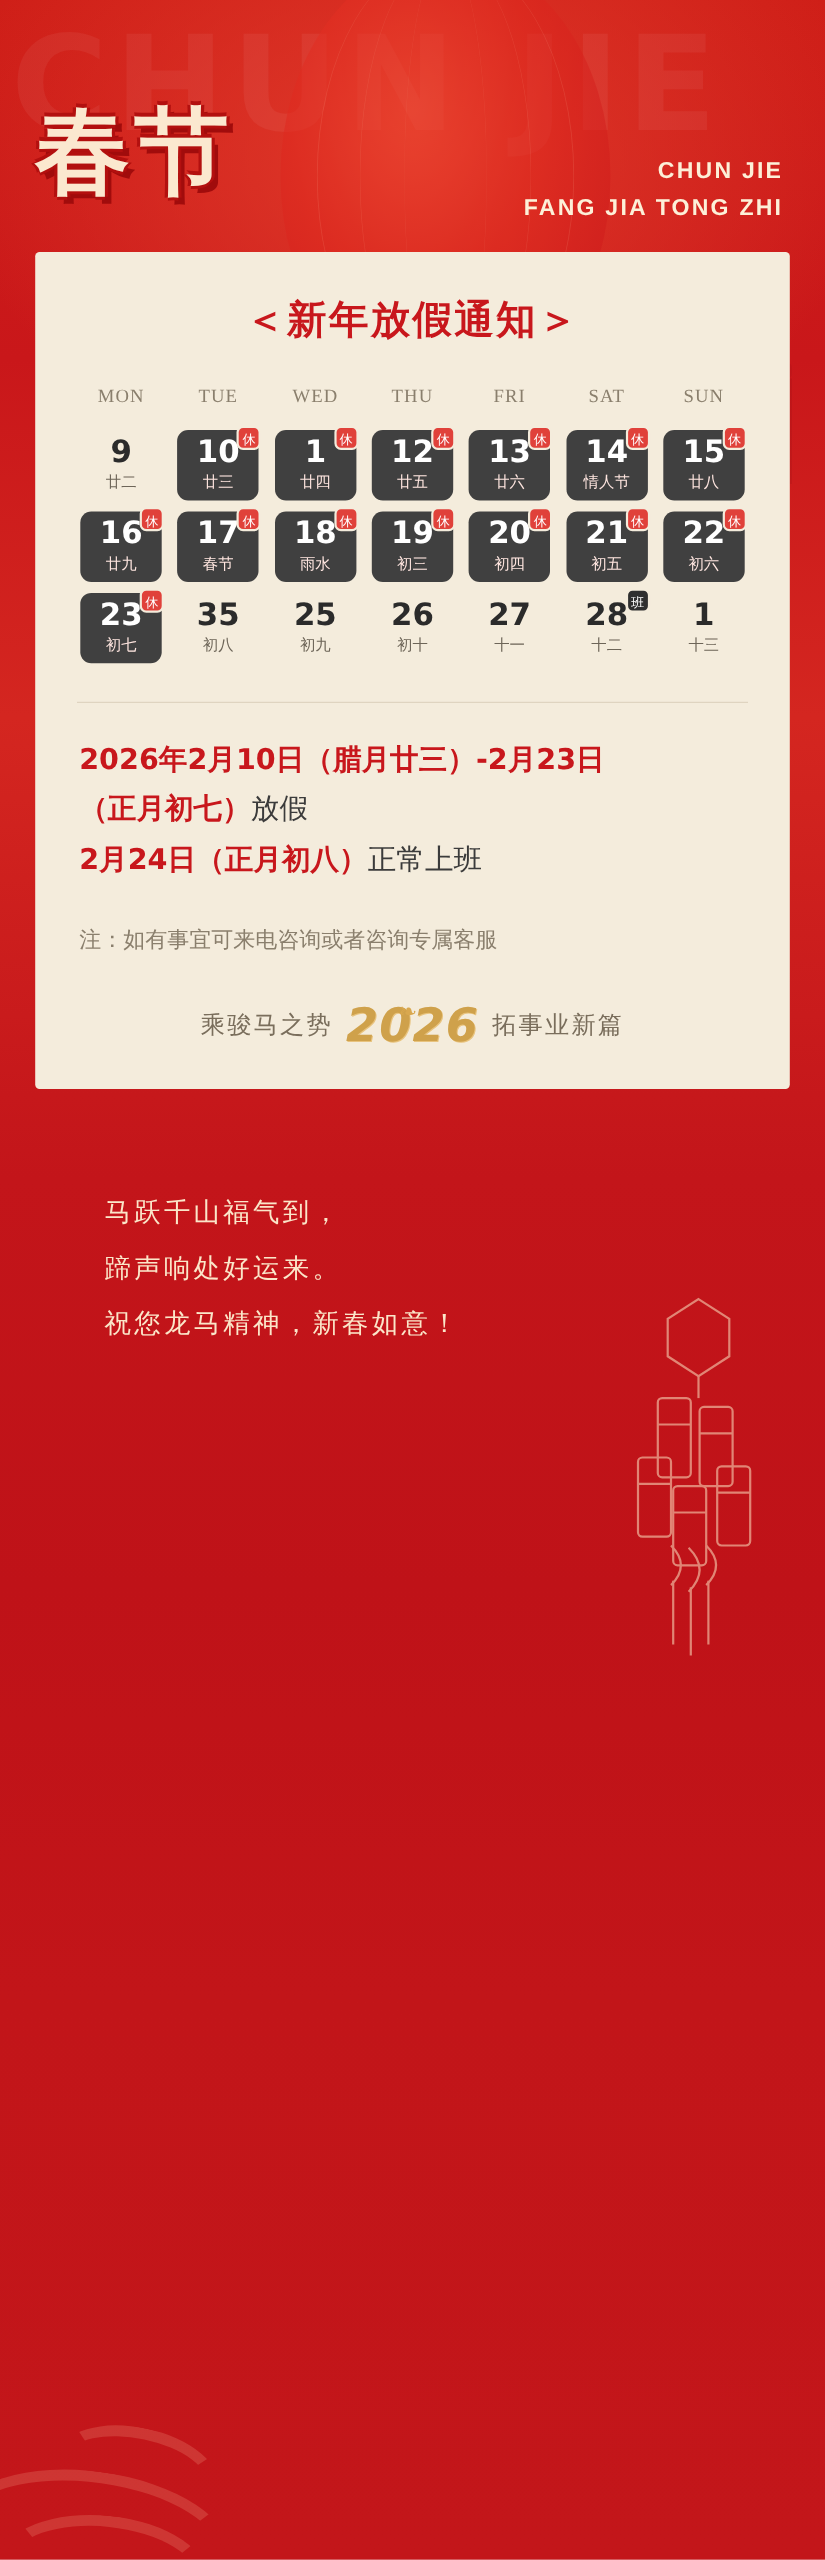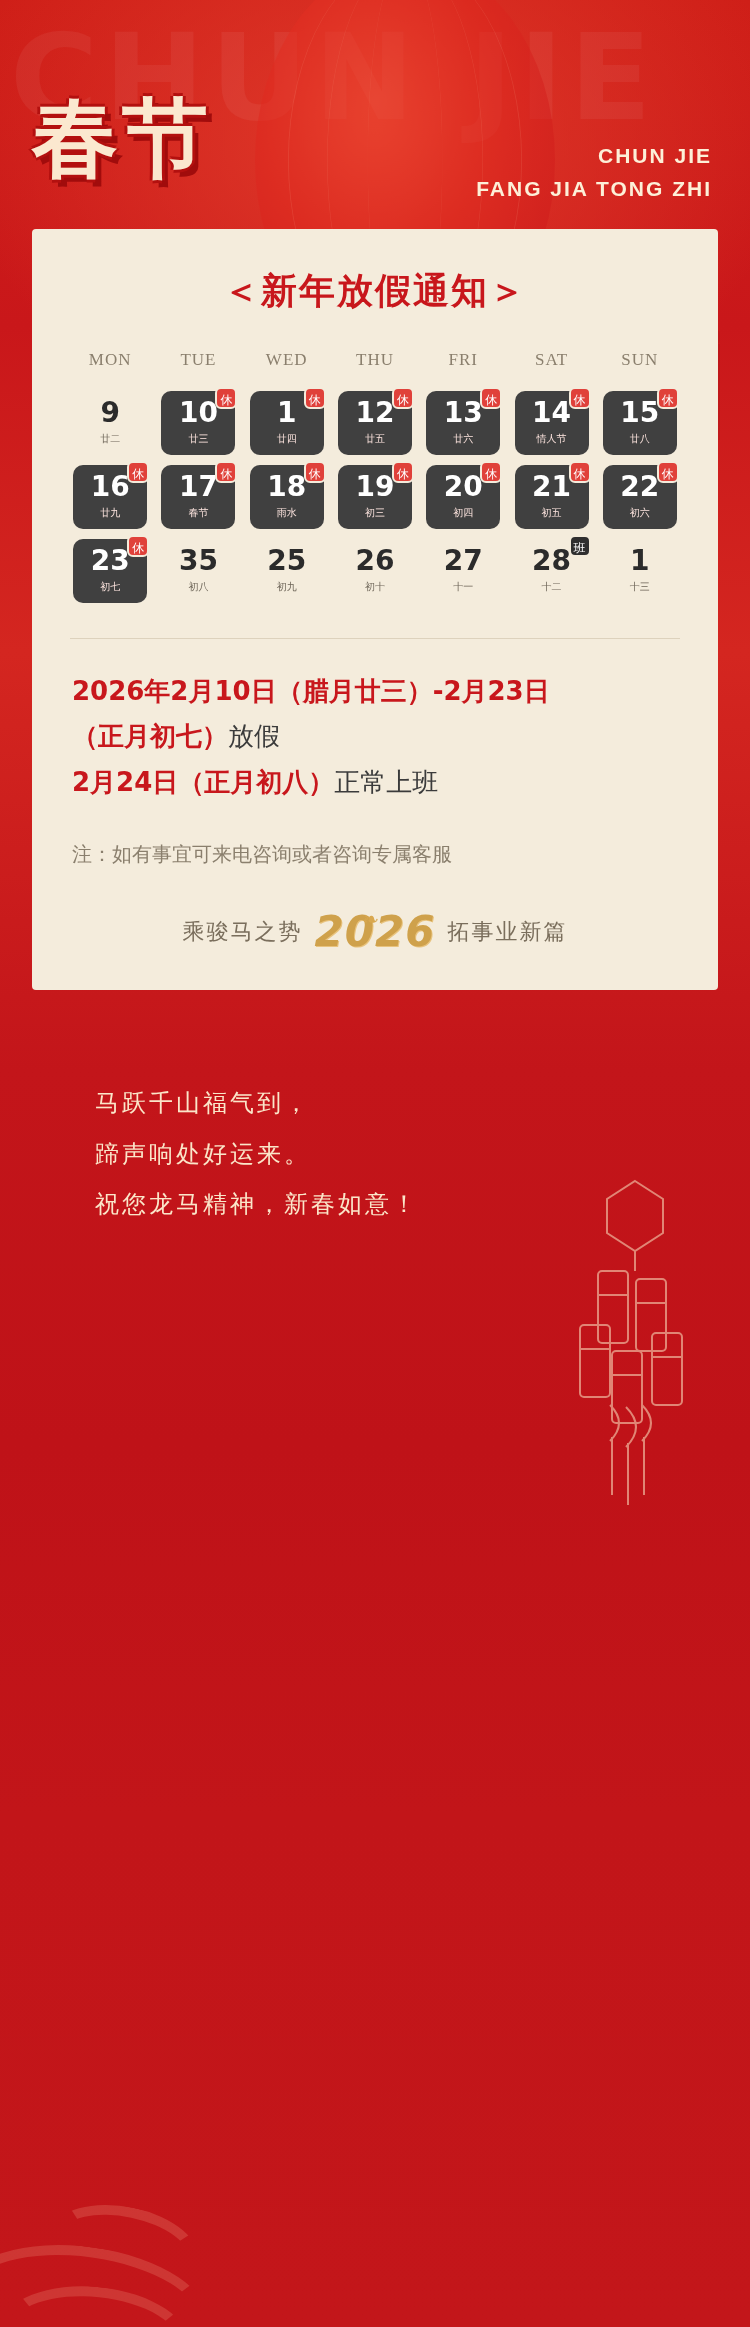--- a/index.html
+++ b/index.html
@@ -106,21 +106,21 @@
   }
   table.cal td{ text-align:center; padding:5px 0; }
 
   .cell{
     position:relative; width:74px; height:64px; margin:0 auto;
     display:flex; flex-direction:column; align-items:center; justify-content:center;
     border-radius:10px;
   }
   .cell .num{ font-size:28px; font-weight:bold; line-height:1; color:#2b2b2b;
     font-family:"DejaVu Sans", sans-serif;}
-  .cell .sub{ font-size:10px; margin-top:5px; color:#6d6558;
+  .cell .sub{ font-size:14px; margin-top:5px; color:#6d6558;
     font-family:Liberation Serif, serif;}
   .cell.off{ background:#404040;text-align:center; }
   .cell.off .num{ color:#fff; }
   .cell.off .sub{ color:#ffe6e0; }
   .badge{
     position:absolute; top:-4px; right:-2px; width:22px; height:22px; border-radius:6px;
     font-size:12px; line-height:22px; color:#fff; font-family:"DejaVu Sans", sans-serif;
   }
   .badge.rest{ background:#e0413a; border:2px solid #f4ecdc; }
   .badge.work{ background:#2f2f2f; border:2px solid #f4ecdc; }

